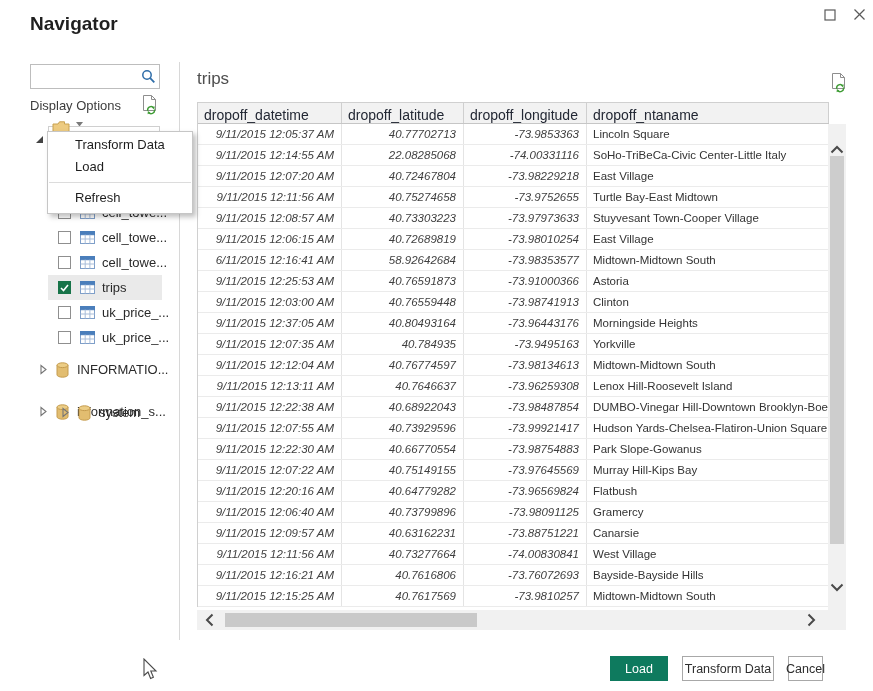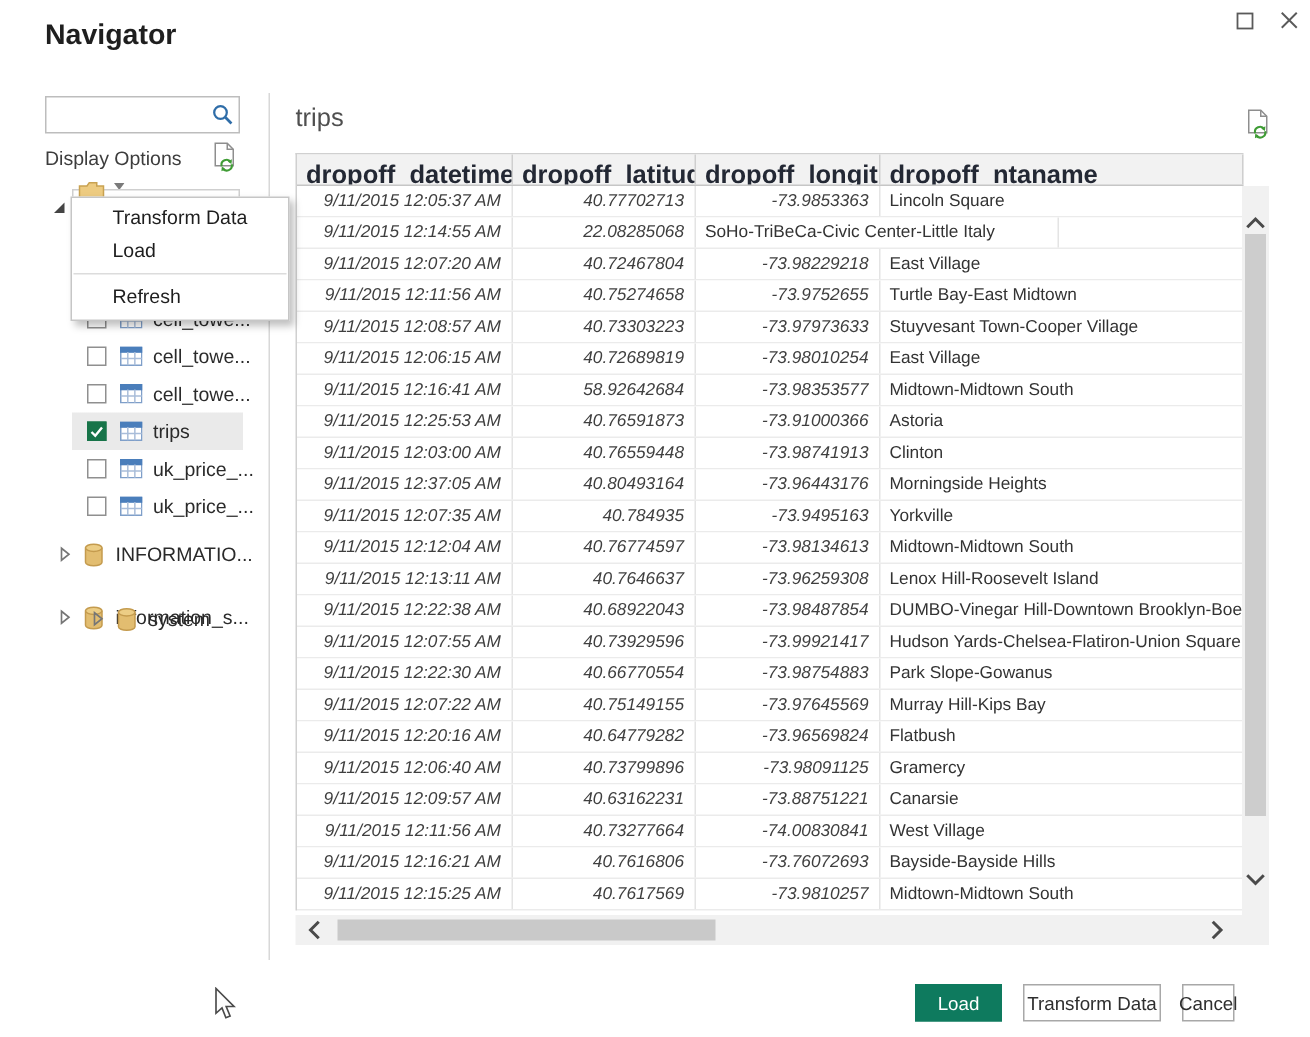--- a/index.html
+++ b/index.html
@@ -43,21 +43,21 @@
   #context-menu{left:47px;top:131px;width:146px;background:#fff;border:1px solid #c6c6c6;box-shadow:3px 3px 5px rgba(0,0,0,0.25);padding:2px 0 4px 0;z-index:10;box-sizing:border-box;}
   .menu-item{height:22px;line-height:22px;padding-left:27px;font-size:13px;color:#1e1e1e;white-space:nowrap;cursor:default;}
   .menu-sep{border-top:1px solid #dcdcdc;margin:4px 1px 4px 1px;height:0;}
 
   
   #preview-title{left:197px;top:69px;font-size:17px;color:#4f4f4f;}
   #refresh-right{left:831px;top:72px;}
 
   #preview-table{left:197px;top:102px;width:631px;border-left:1px solid #d0d0d0;border-top:1px solid #d0d0d0;box-sizing:content-box;background:#fff;}
   #tbl-header{display:flex;height:21px;background:#f2f2f2;border-bottom:1px solid #c6c6c6;box-sizing:border-box;}
-  .hcell{box-sizing:border-box;border-right:1px solid #cfcfcf;font-size:17px;font-weight:700;color:#232834;padding:4px 16px 0 6px;white-space:nowrap;overflow:hidden;}
+  .hcell{box-sizing:border-box;border-right:1px solid #cfcfcf;font-size:14px;font-weight:400;color:#232834;padding:4px 16px 0 6px;white-space:nowrap;overflow:hidden;}
   .trow{display:flex;height:21px;border-bottom:1px solid #ebebeb;box-sizing:border-box;background:#fff;}
   .tcell{box-sizing:border-box;border-right:1px solid #e4e4e4;font-size:11.5px;line-height:20px;white-space:nowrap;overflow:hidden;}
   .tcell.num{font-style:italic;text-align:right;padding-right:7px;color:#3f3f3f;}
   .tcell.txt{padding-left:6px;color:#333333;}
   .c0{width:144px;flex:none;}
   .c1{width:122px;flex:none;}
   .c2{width:123px;flex:none;}
   .c3{width:242px;flex:none;}
 
   
@@ -300,20 +300,21 @@
   <div id="tbl-body">
       <div class="trow">
         <div class="tcell c0 num">9/11/2015 12:05:37 AM</div>
         <div class="tcell c1 num">40.77702713</div>
         <div class="tcell c2 num">-73.9853363</div>
         <div class="tcell c3 txt">Lincoln Square</div>
       </div>
       <div class="trow">
         <div class="tcell c0 num">9/11/2015 12:14:55 AM</div>
         <div class="tcell c1 num">22.08285068</div>
+        <div class="tcell c2 num">-74.00331116</div>
         <div class="tcell c3 txt">SoHo-TriBeCa-Civic Center-Little Italy</div>
       </div>
       <div class="trow">
         <div class="tcell c0 num">9/11/2015 12:07:20 AM</div>
         <div class="tcell c1 num">40.72467804</div>
         <div class="tcell c2 num">-73.98229218</div>
         <div class="tcell c3 txt">East Village</div>
       </div>
       <div class="trow">
         <div class="tcell c0 num">9/11/2015 12:11:56 AM</div>
@@ -327,21 +328,21 @@
         <div class="tcell c2 num">-73.97973633</div>
         <div class="tcell c3 txt">Stuyvesant Town-Cooper Village</div>
       </div>
       <div class="trow">
         <div class="tcell c0 num">9/11/2015 12:06:15 AM</div>
         <div class="tcell c1 num">40.72689819</div>
         <div class="tcell c2 num">-73.98010254</div>
         <div class="tcell c3 txt">East Village</div>
       </div>
       <div class="trow">
-        <div class="tcell c0 num">9/11/2015 12:16:41 AM</div>
+        <div class="tcell c0 num">6/11/2015 12:16:41 AM</div>
         <div class="tcell c1 num">58.92642684</div>
         <div class="tcell c2 num">-73.98353577</div>
         <div class="tcell c3 txt">Midtown-Midtown South</div>
       </div>
       <div class="trow">
         <div class="tcell c0 num">9/11/2015 12:25:53 AM</div>
         <div class="tcell c1 num">40.76591873</div>
         <div class="tcell c2 num">-73.91000366</div>
         <div class="tcell c3 txt">Astoria</div>
       </div>

